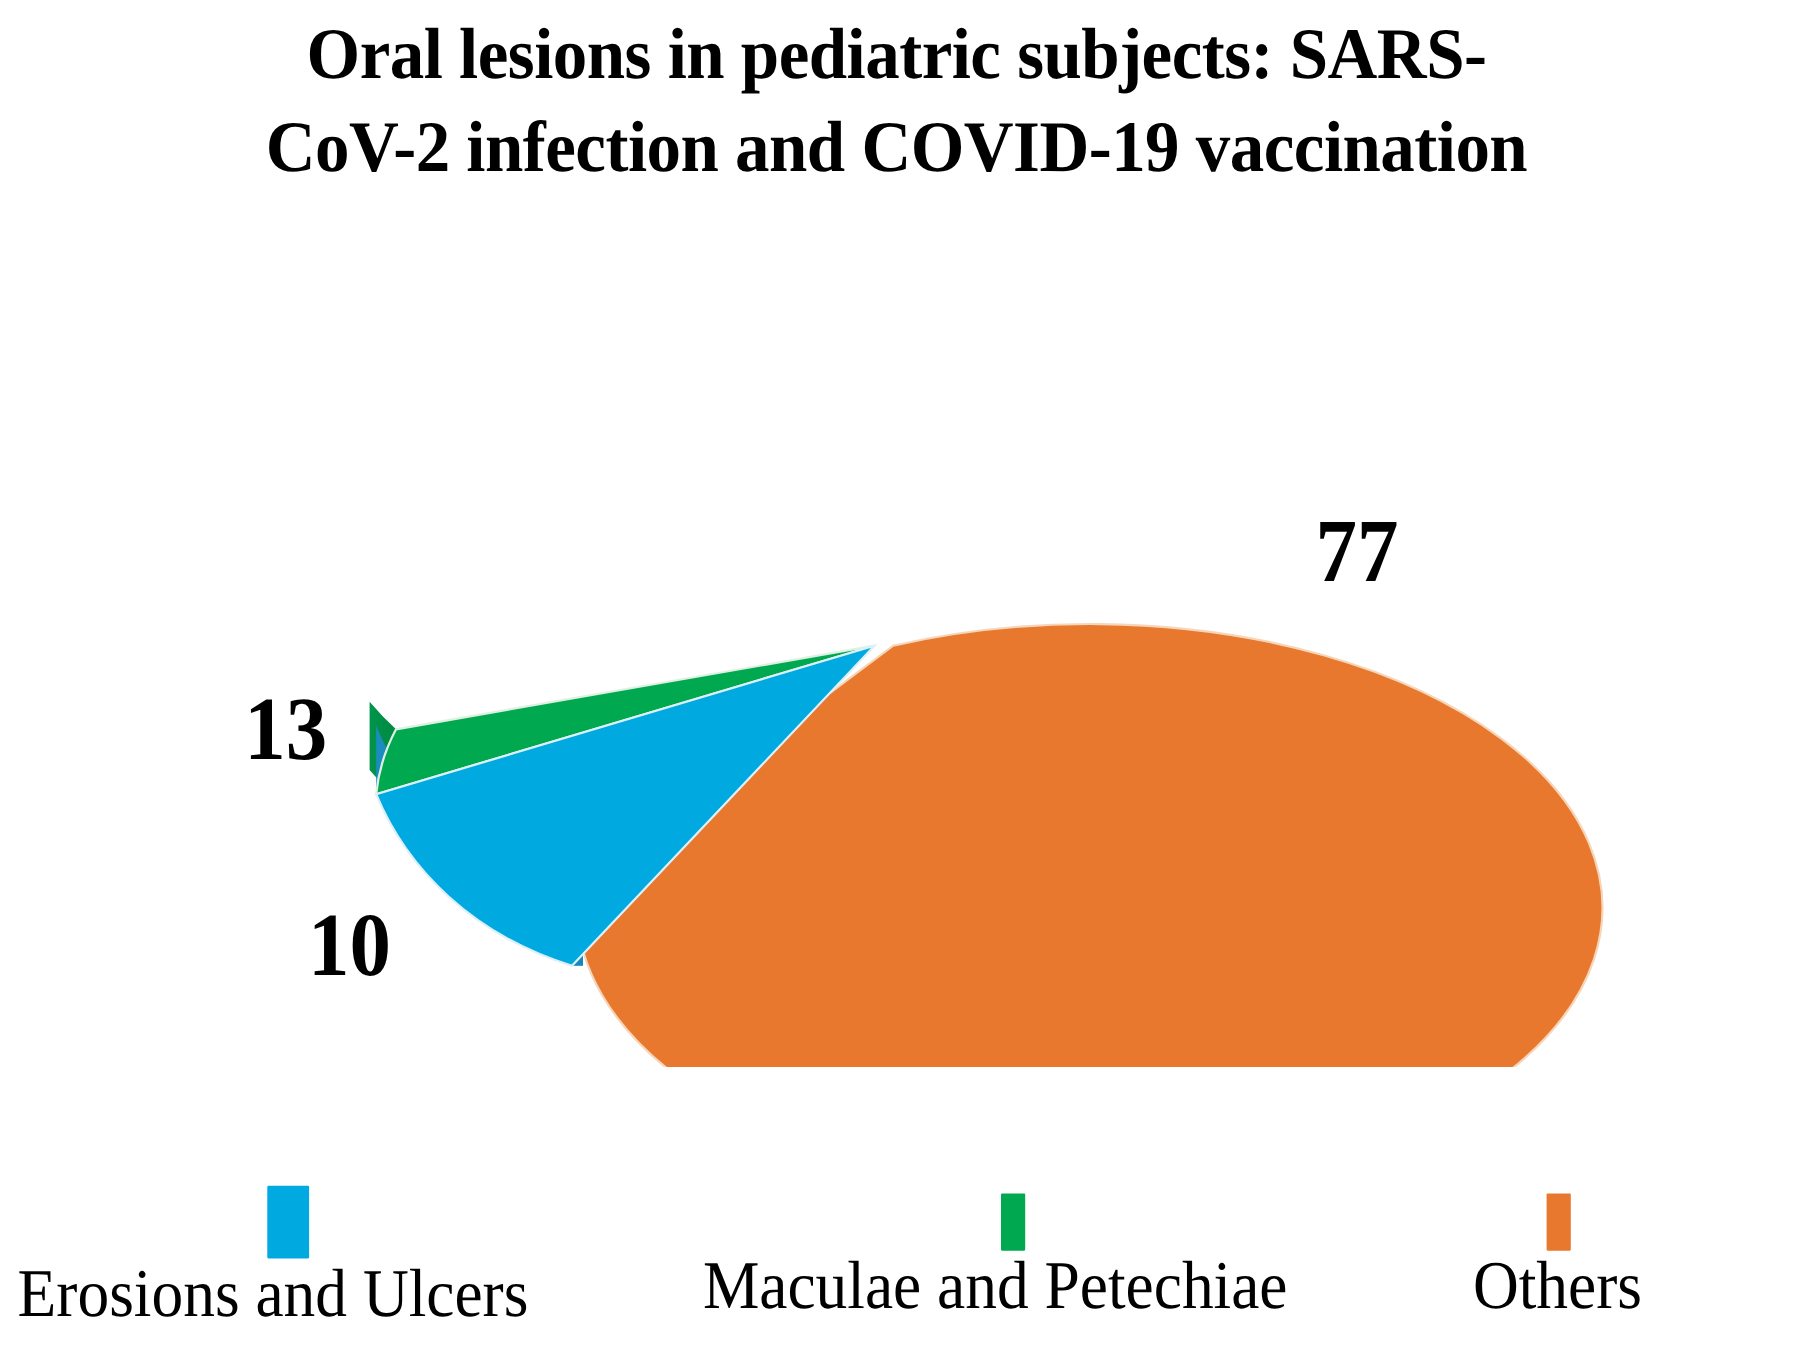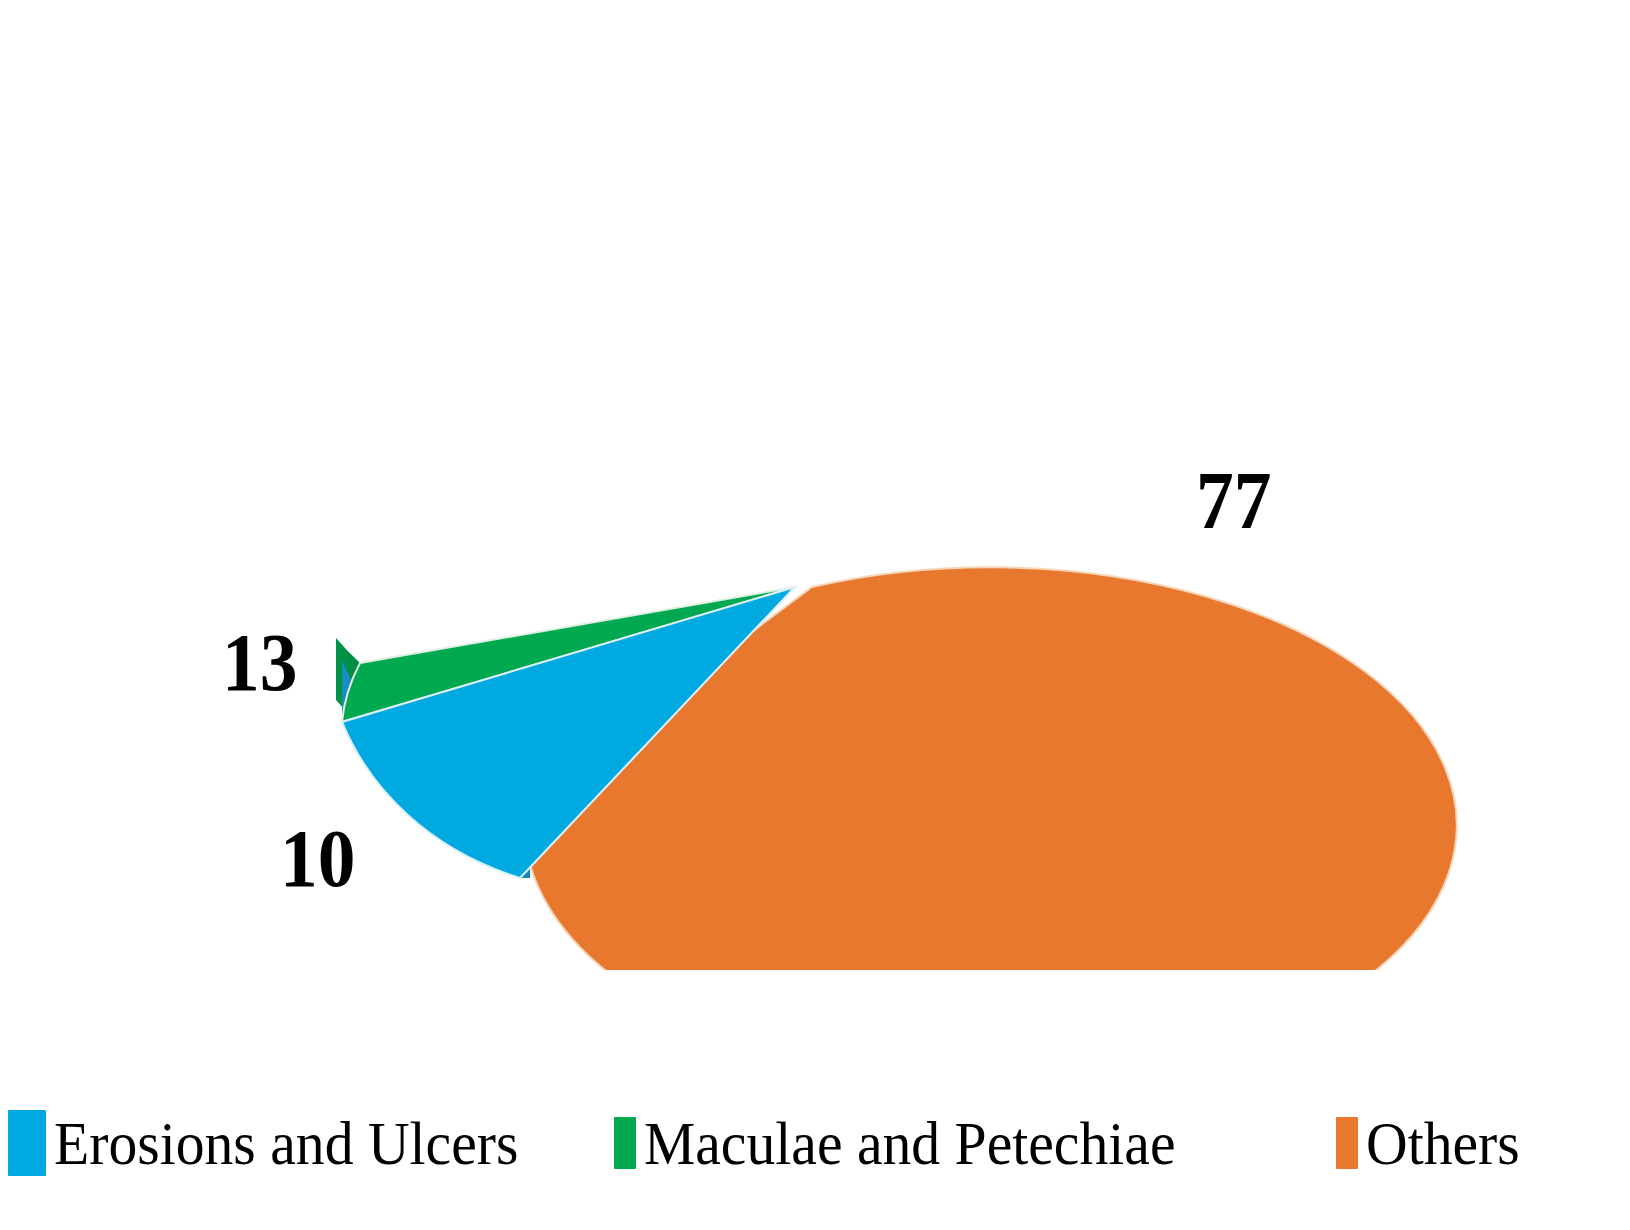--- a/index.html
+++ b/index.html
@@ -41,40 +41,44 @@
   #label-others{left:1196px;top:460px;}
   #label-maculae{left:222px;top:622px;}
   #label-erosions{left:280px;top:818px;}
 
   
   .legend{
     position:absolute;left:0;top:1098px;width:1630px;height:90px;
     display:flex;flex-direction:row;align-items:center;
     justify-content:flex-start;
   }
-  .legend-item{display:flex;align-items:center;}
+  .legend-item{display:flex;flex-direction:column;align-items:center;}
   .legend-item.i0{margin-left:8px;}
-  .legend-item.i1{margin-left:61px;}
+  .legend-item.i1{margin-left:116px;}
   .legend-item.i2{margin-left:120px;}
   .legend-swatch{
     width:38px;height:66px;flex:0 0 auto;border-radius:1px;
   }
   .legend-swatch.narrow{width:22px;height:52px;}
   .legend-label{
     font-family:"Liberation Serif","DejaVu Serif",serif;
     font-size:62px;line-height:64px;color:#000000;
     margin-left:8px;white-space:nowrap;
     transform:scaleX(0.93);transform-origin:left center;
   }
 </style>
 </head>
 <body>
 
 <div id="chart-root">
 
+  <div class="title-block">
+    <div class="title-line">Oral lesions in pediatric subjects: SARS-</div>
+    <div class="title-line">CoV-2 infection and COVID-19 vaccination</div>
+  </div>
 
   <div class="pie-wrap">
     <svg class="pie-svg" width="1630" height="640" viewBox="0 0 1630 640">
       <defs>
         <linearGradient id="gOrangeSide" x1="0" y1="0" x2="1" y2="0">
           <stop offset="0%" stop-color="#b0601f"></stop>
           <stop offset="18%" stop-color="#b2611f"></stop>
           <stop offset="45%" stop-color="#8b4a18"></stop>
           <stop offset="72%" stop-color="#6f3a12"></stop>
           <stop offset="100%" stop-color="#4f2a0d"></stop>

